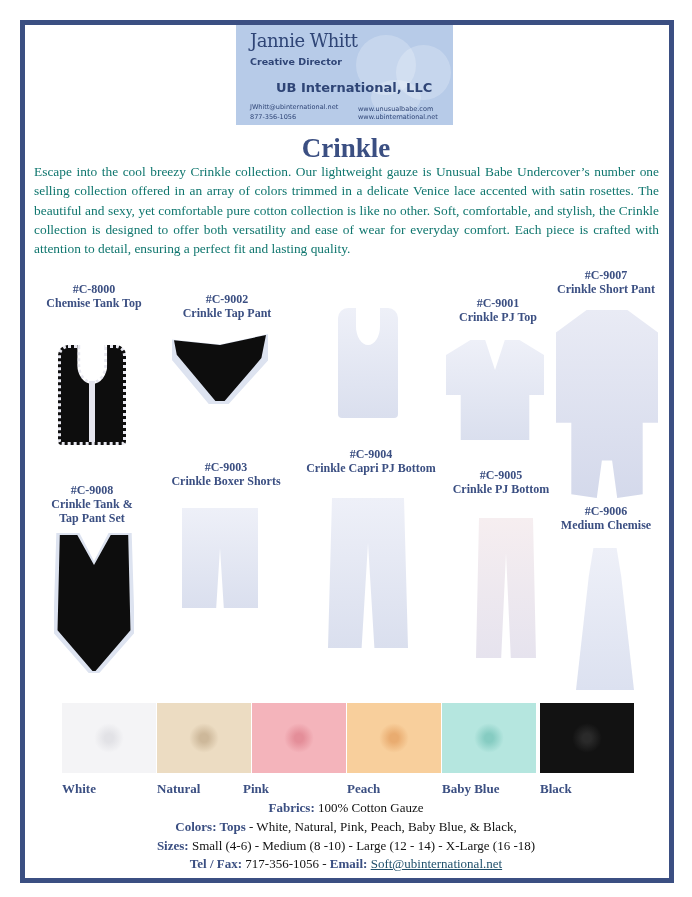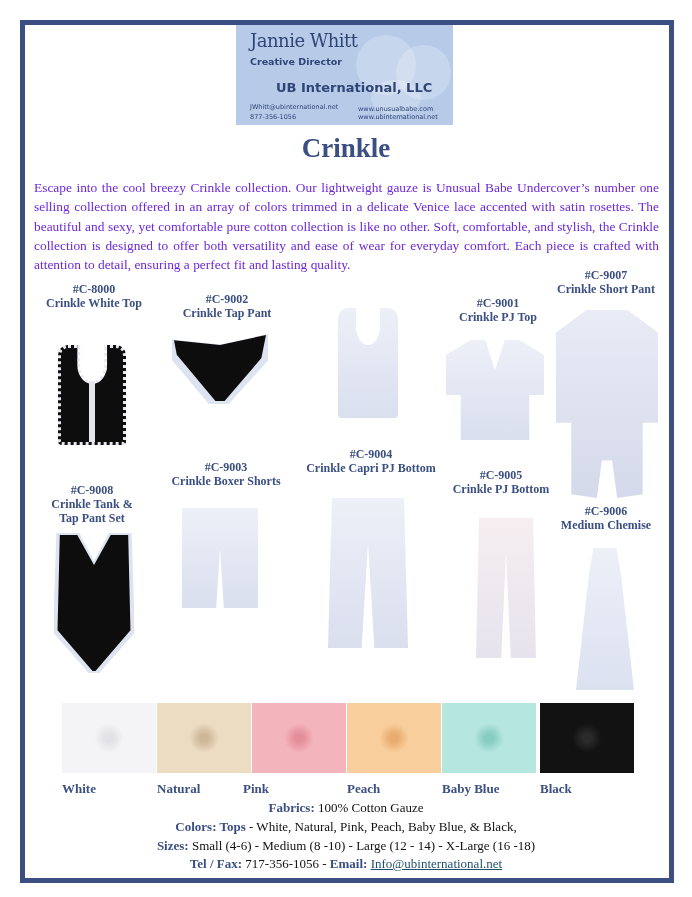--- a/index.html
+++ b/index.html
@@ -27,22 +27,22 @@
   .card .phone { position: absolute; left: 14px; top: 88px; font-size: 6.5px; }
   .card .web1 { position: absolute; left: 122px; top: 80px; font-size: 6.5px; }
   .card .web2 { position: absolute; left: 122px; top: 88px; font-size: 6.5px; }
 
   .title {
     position: absolute; left: 0; width: 692px; top: 133px; text-align: center;
     font-size: 27px; font-weight: bold; color: #3b4f82;
   }
 
   .intro {
-    position: absolute; left: 34px; top: 178px; width: 625px;
-    font-size: 13.4px; line-height: 19.3px; text-align: justify; color: #6d28d9;
+    position: absolute; left: 34px; top: 162px; width: 625px;
+    font-size: 13.4px; line-height: 19.3px; text-align: justify; color: #0f766e;
   }
 
   .prod-label {
     position: absolute; text-align: center; color: #3b4f82; font-weight: bold;
     font-size: 12px; line-height: 14px; white-space: nowrap;
   }
 
   .garment { position: absolute; }
 
   
@@ -92,21 +92,21 @@
   <div class="web1">www.unusualbabe.com</div>
   <div class="web2">www.ubinternational.net</div>
 </div>
 
 <div class="title">Crinkle</div>
 
 <p class="intro">Escape into the cool breezy Crinkle collection.  Our lightweight gauze is Unusual Babe Undercover’s number one selling collection offered in an array of colors trimmed in a delicate Venice lace accented with satin rosettes. The beautiful and sexy, yet comfortable pure cotton collection is like no other. Soft, comfortable, and stylish, the Crinkle collection is designed to offer both versatility and ease of wear for everyday comfort. Each piece is crafted with attention to detail, ensuring a perfect fit and lasting quality.</p>
 
 <div class="prod-label" style="left:42px; top:282px; width:104px;">
   <div>#C-8000</div>
-  <div>Crinkle White Top</div>
+  <div>Chemise Tank Top</div>
 </div>
 <div class="prod-label" style="left:172px; top:292px; width:110px;">
   <div>#C-9002</div>
   <div>Crinkle Tap Pant</div>
 </div>
 <div class="prod-label" style="left:440px; top:296px; width:116px;">
   <div>#C-9001</div>
   <div>Crinkle PJ Top</div>
 </div>
 <div class="prod-label" style="left:550px; top:268px; width:112px;">
@@ -192,14 +192,14 @@
 <div class="info" style="top:800px;">
   <b>Fabrics:</b><span> 100% Cotton Gauze</span>
 </div>
 <div class="info" style="top:819px;">
   <b>Colors: Tops</b><span> - White, Natural, Pink, Peach, Baby Blue, &amp; Black,</span>
 </div>
 <div class="info" style="top:838px;">
   <b>Sizes:</b><span> Small (4-6) - Medium (8 -10) - Large (12 - 14) - X-Large (16 -18)</span>
 </div>
 <div class="info" style="top:856px;">
-  <b>Tel / Fax:</b><span>  717-356-1056 - </span><b>Email:</b> <a>Info@ubinternational.net</a>
+  <b>Tel / Fax:</b><span>  717-356-1056 - </span><b>Email:</b> <a>Soft@ubinternational.net</a>
 </div>
 
 </body></html>

